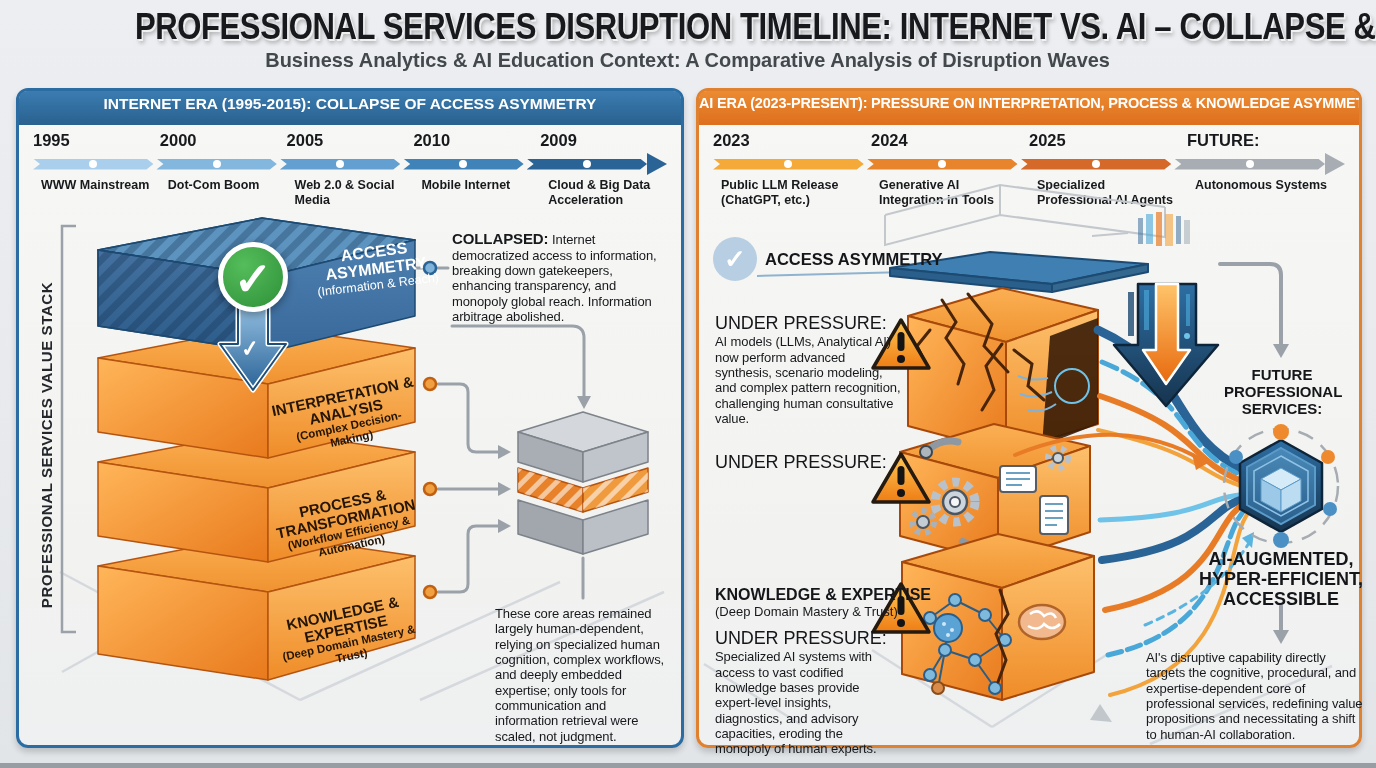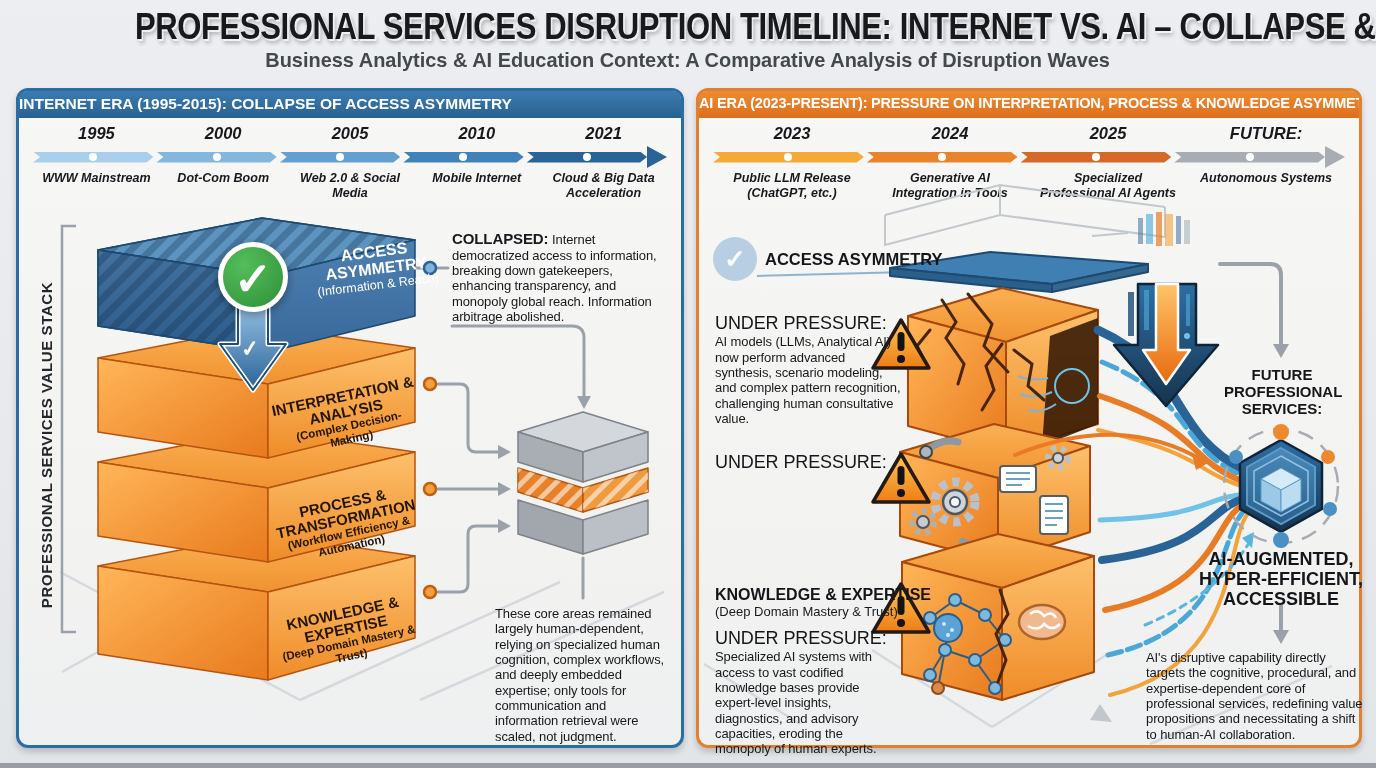--- a/index.html
+++ b/index.html
@@ -15,29 +15,29 @@
          text-shadow:2px 2px 0 rgba(255,255,255,.75),3px 4px 5px rgba(0,0,0,.28);}
   .subtitle{top:48px;left:0;width:1376px;text-align:center;font-size:21px;font-weight:700;color:#43484d;white-space:nowrap;}
   .subtitle>span{display:inline-block;transform:scaleX(.95);}
 
   
   .panel{position:absolute;top:88px;height:660px;border-radius:12px;box-sizing:border-box;
          background:linear-gradient(180deg,#f7f7f5 0%,#f2f2f0 70%,#eef0f1 100%);
          box-shadow:0 4px 6px rgba(0,0,0,.18);}
   .panel.left{left:16px;width:668px;border:3px solid #2b6da3;}
   .panel.right{left:696px;width:666px;border:3px solid #e0812f;}
-  .panel-header{height:27px;line-height:25px;color:#fff;font-weight:700;
+  .panel-header{height:34px;line-height:25px;text-align:center;color:#fff;font-weight:700;
          border-radius:8px 8px 0 0;white-space:nowrap;overflow:hidden;}
   .panel.left .panel-header{background:linear-gradient(180deg,#3b7cb1,#29618f);font-size:15.5px;}
   .panel.right .panel-header{background:linear-gradient(180deg,#ec8b31,#dd6f1e);font-size:14.5px;letter-spacing:-.2px;}
 
   
   .tl{padding:4px 14px 0 14px;}
   .tl-row{display:flex;}
-  .tl-col{flex:1;text-align:center;font-style:italic;}
+  .tl-col{flex:1;}
   .tl-years .tl-col{font-size:16.5px;font-weight:700;color:#17191c;padding:2px 0 3px 0;}
   .tl-barrow{display:flex;align-items:center;height:22px;}
   .seg{flex:1;height:11px;margin-right:3px;position:relative;
        clip-path:polygon(7px 0,calc(100% - 7px) 0,100% 50%,calc(100% - 7px) 100%,7px 100%,0 100%,7px 50%,0 0);}
   .seg .dot{position:absolute;left:50%;top:50%;width:8px;height:8px;margin:-4px 0 0 -4px;border-radius:50%;background:#fff;}
   .b1{background:#a9cfec}.b2{background:#84b7de}.b3{background:#639fd0}.b4{background:#4083b8}.b5{background:#2a6396}
   .o1{background:#f5a938}.o2{background:#e8852c}.o3{background:#d4692a}.gy{background:#a7adb3}
   .arrowhead{width:0;height:0;border-top:11px solid transparent;border-bottom:11px solid transparent;margin-left:-3px;}
   .arrowhead.blue{border-left:20px solid #2a6396;}
   .arrowhead.gray{border-left:20px solid #a7adb3;}
@@ -73,21 +73,21 @@
   <div class="abs subtitle"><span>Business Analytics &amp; AI Education Context: A Comparative Analysis of Disruption Waves</span></div>
 
   <div class="panel left">
     <div class="panel-header">INTERNET ERA (1995-2015): COLLAPSE OF ACCESS ASYMMETRY</div>
     <div class="tl">
       <div class="tl-row tl-years">
         <div class="tl-col">1995</div>
         <div class="tl-col">2000</div>
         <div class="tl-col">2005</div>
         <div class="tl-col">2010</div>
-        <div class="tl-col">2021</div>
+        <div class="tl-col">2009</div>
       </div>
       <div class="tl-barrow">
         <div class="seg b1">
             <span class="dot"></span>
           </div>
         <div class="seg b2">
             <span class="dot"></span>
           </div>
         <div class="seg b3">
             <span class="dot"></span>

